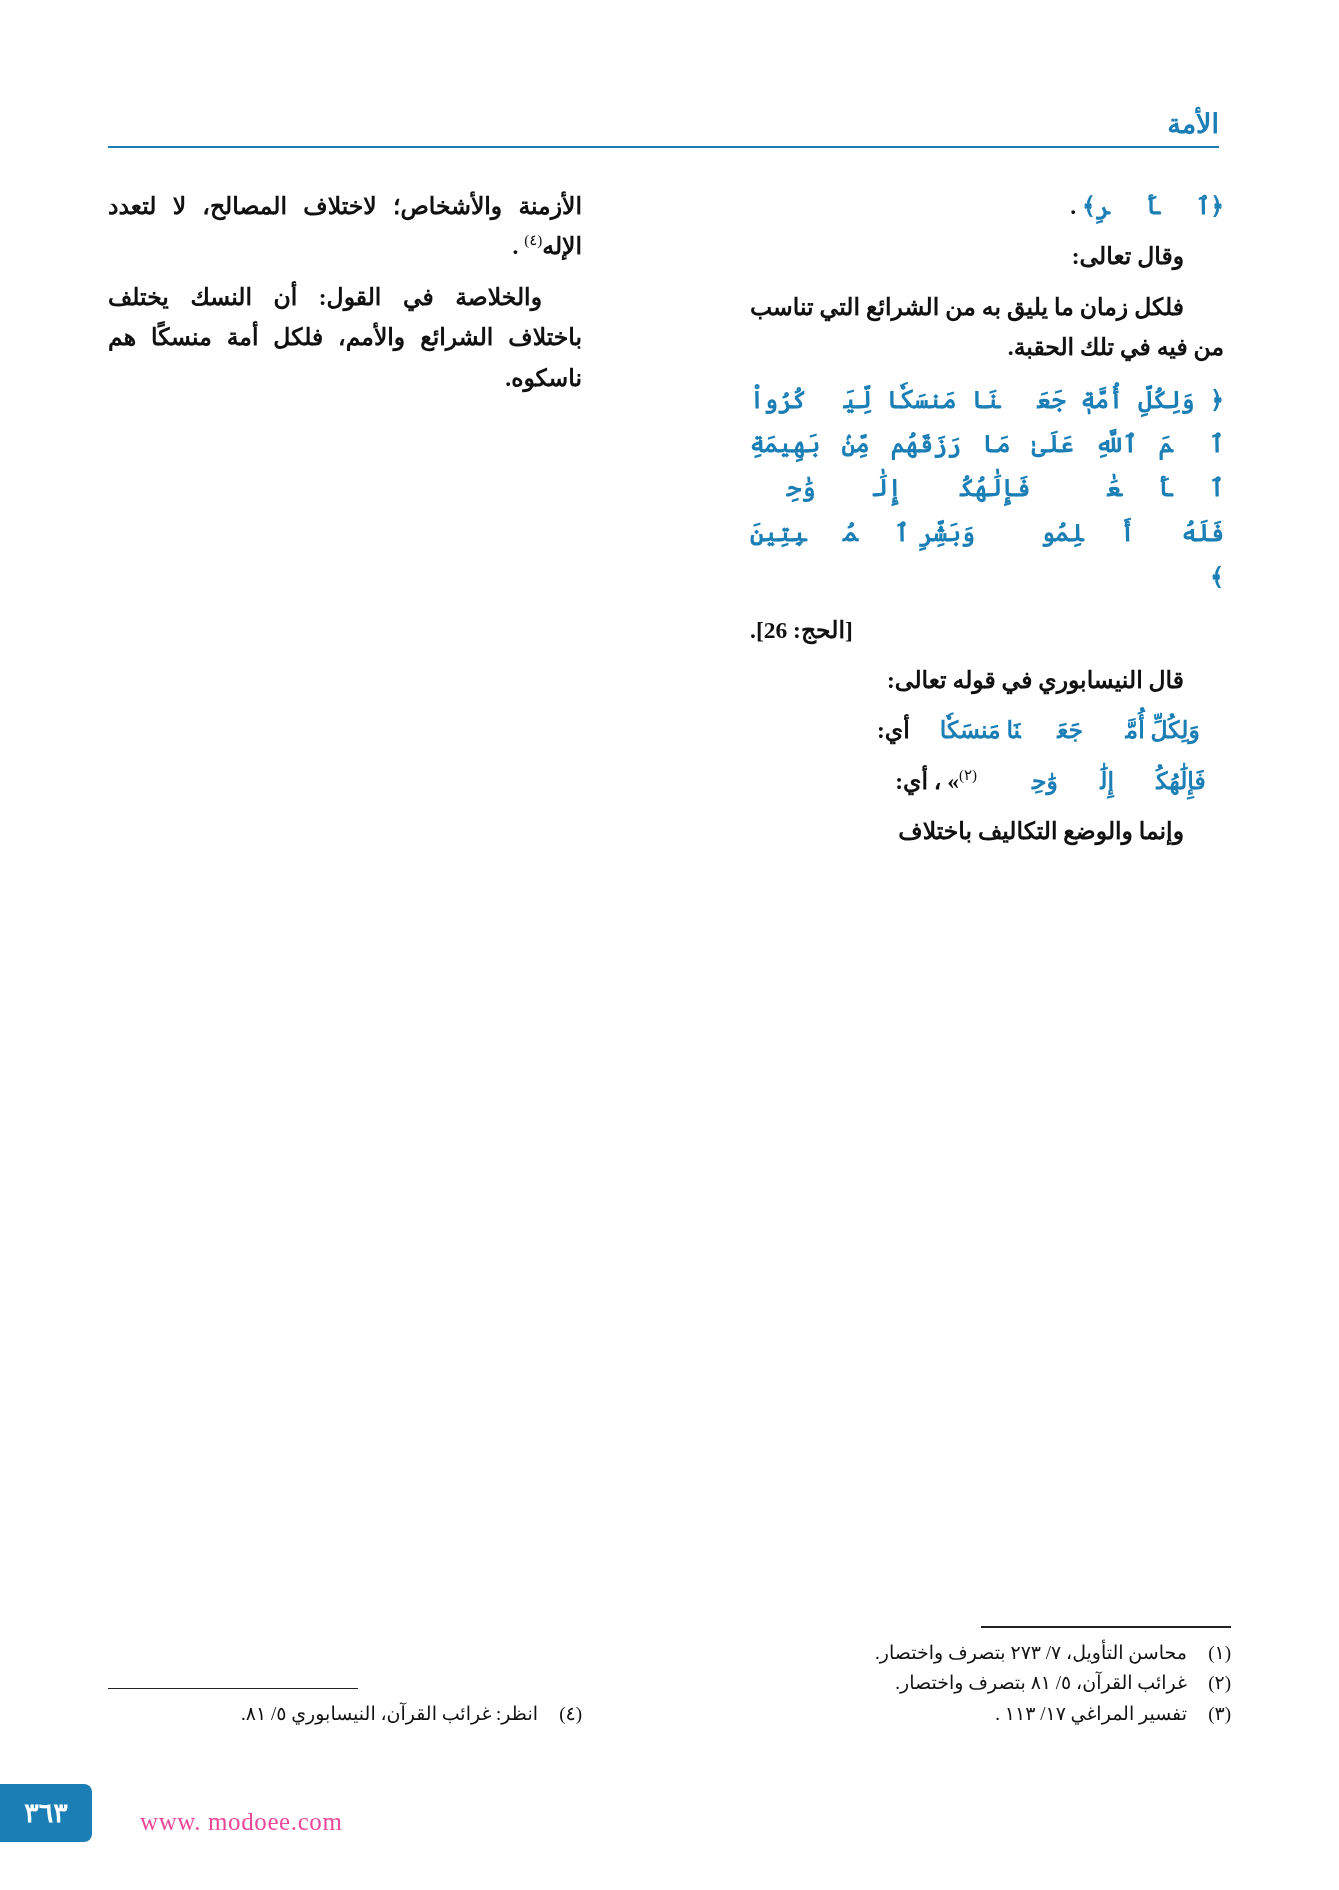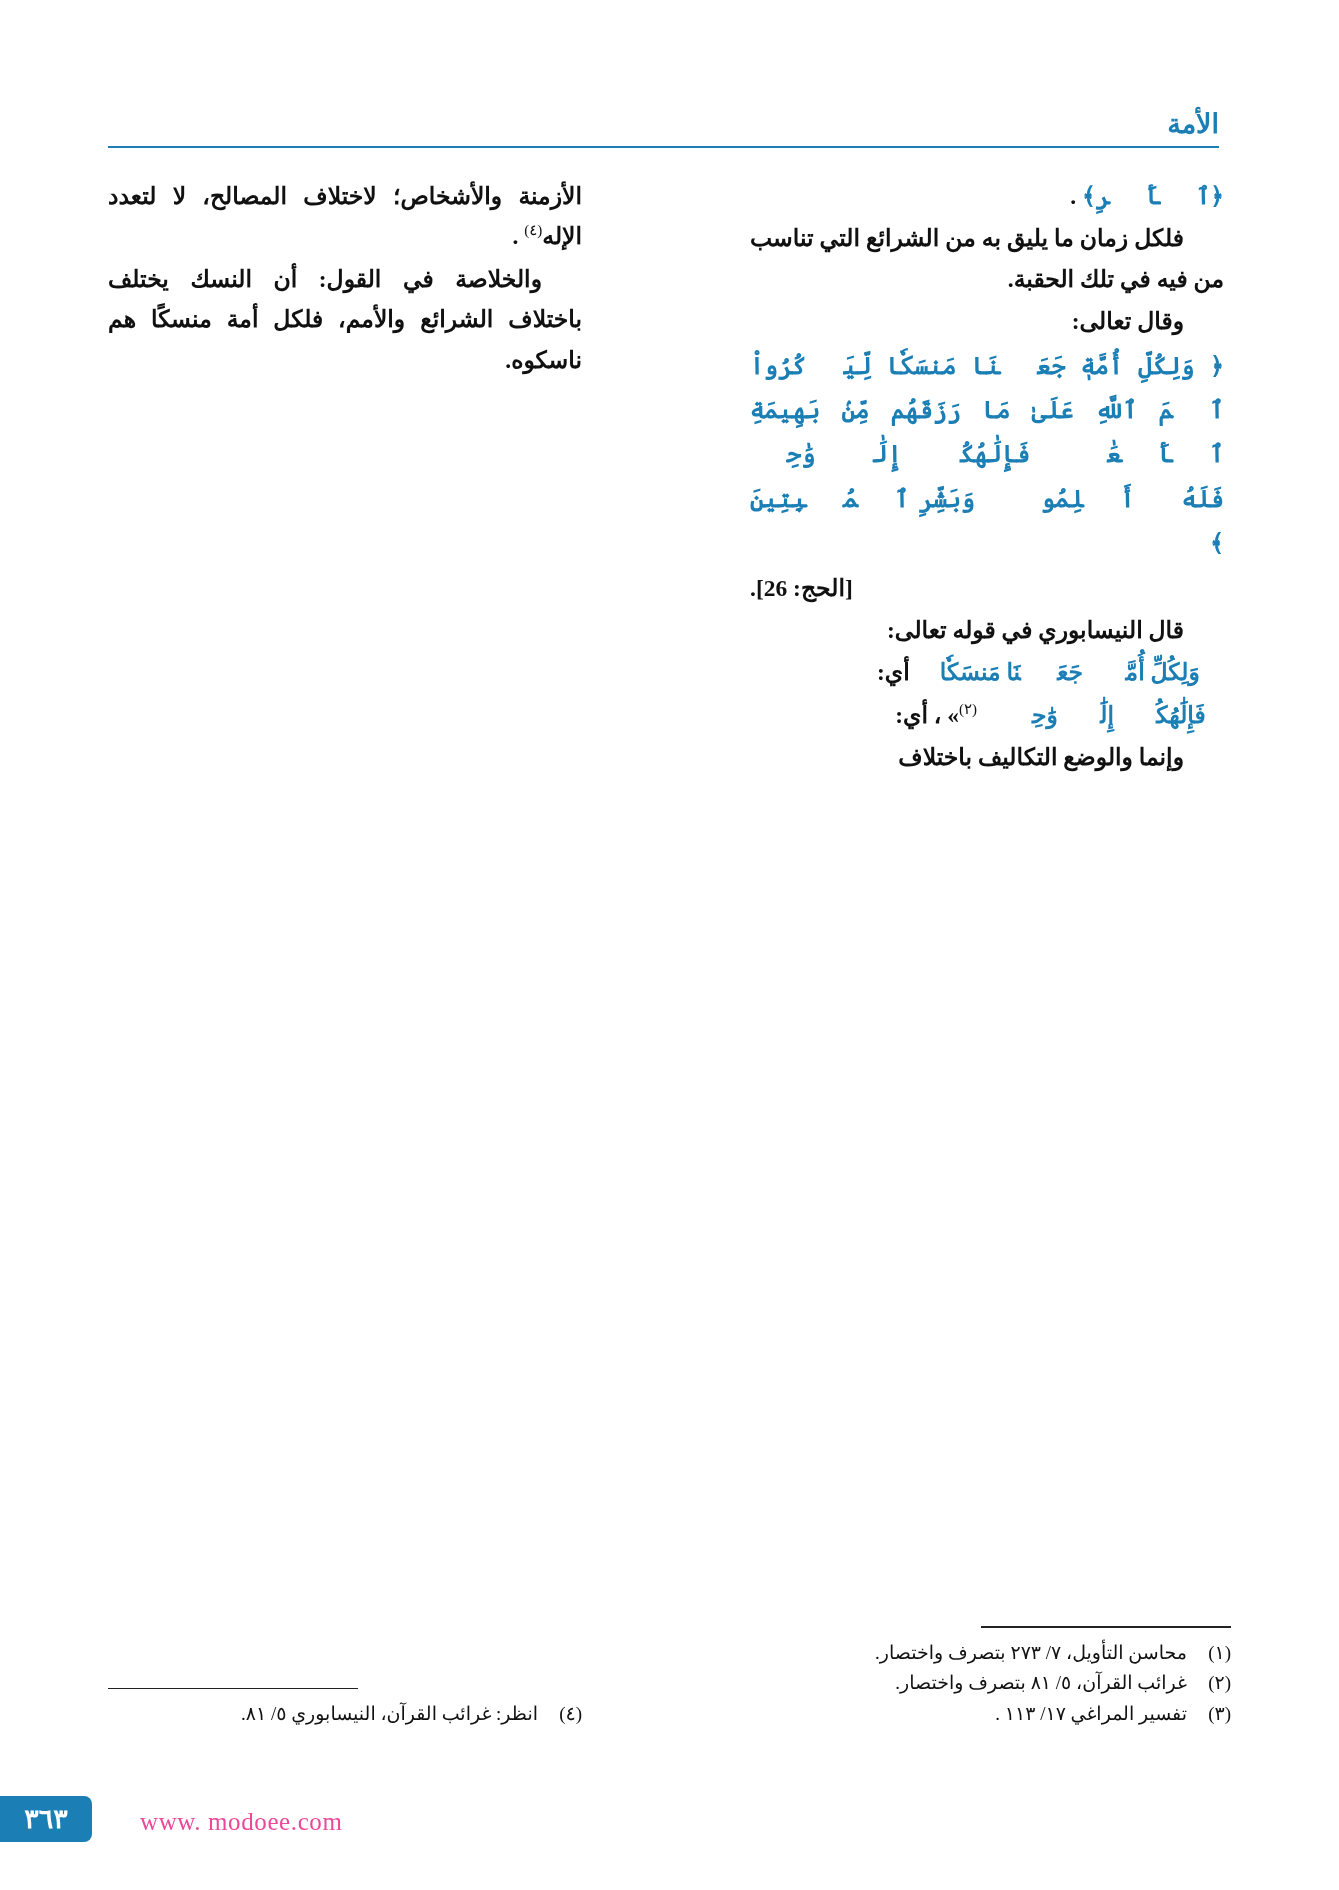--- a/index.html
+++ b/index.html
@@ -56,21 +56,21 @@
     line-height: 1.72;
     text-align: justify;
     text-justify: inter-word;
     font-weight: bold;
     color: #111;
   }
   .col-right { right: 115px; }
   .col-left  { left: 108px;  }
 
   .col p {
-    margin: 0 0 2px 0;
+    margin: 10px 0 2px 0;
   }
   .indent {
     text-indent: 40px;
   }
 
   .quran {
     color: #1b7fb5;
     font-family: "Liberation Serif", "DejaVu Serif", serif;
     font-weight: bold;
     letter-spacing: 0.3px;
@@ -116,21 +116,21 @@
     justify-content: flex-start;
   }
   .fn-num { min-width: 34px; }
 
   
   .page-num-box {
     position: absolute;
     left: 0;
     bottom: 48px;
     width: 92px;
-    height: 46px;
+    height: 58px;
     background: #1b7fb5;
     border-top-right-radius: 8px;
     border-bottom-right-radius: 8px;
     color: #ffffff;
     display: flex;
     align-items: center;
     justify-content: center;
     font-size: 27px;
     font-weight: bold;
     letter-spacing: 1px;
@@ -157,25 +157,25 @@
   </div>
 
   <div class="col col-right">
 
     <p>
       <span class="quran">﴿ٱلۡأَمۡرِ﴾</span><span> .</span>
     </p>
 
 
     <p class="indent">
+      <span>وقال تعالى:</span>
+    </p>
+
+    <p class="indent">
       <span>فلكل زمان ما يليق به من الشرائع التي تناسب من فيه في تلك الحقبة.</span>
-    </p>
-
-    <p class="indent">
-      <span>وقال تعالى:</span>
     </p>
 
     <p class="quran-block">﴿ وَلِكُلِّ أُمَّةٖ جَعَلۡنَا مَنسَكٗا لِّيَذۡكُرُواْ ٱسۡمَ ٱللَّهِ عَلَىٰ مَا رَزَقَهُم مِّنۢ بَهِيمَةِ ٱلۡأَنۡعَٰمِۗ فَإِلَٰهُكُمۡ إِلَٰهٞ وَٰحِدٞ فَلَهُۥٓ أَسۡلِمُواْۗ وَبَشِّرِ ٱلۡمُخۡبِتِينَ ﴾</p>
 
     <p style="text-align:left">[الحج: 26].</p>
 
     <p class="indent">
       <span>قال النيسابوري في قوله تعالى:</span>
     </p>
 

